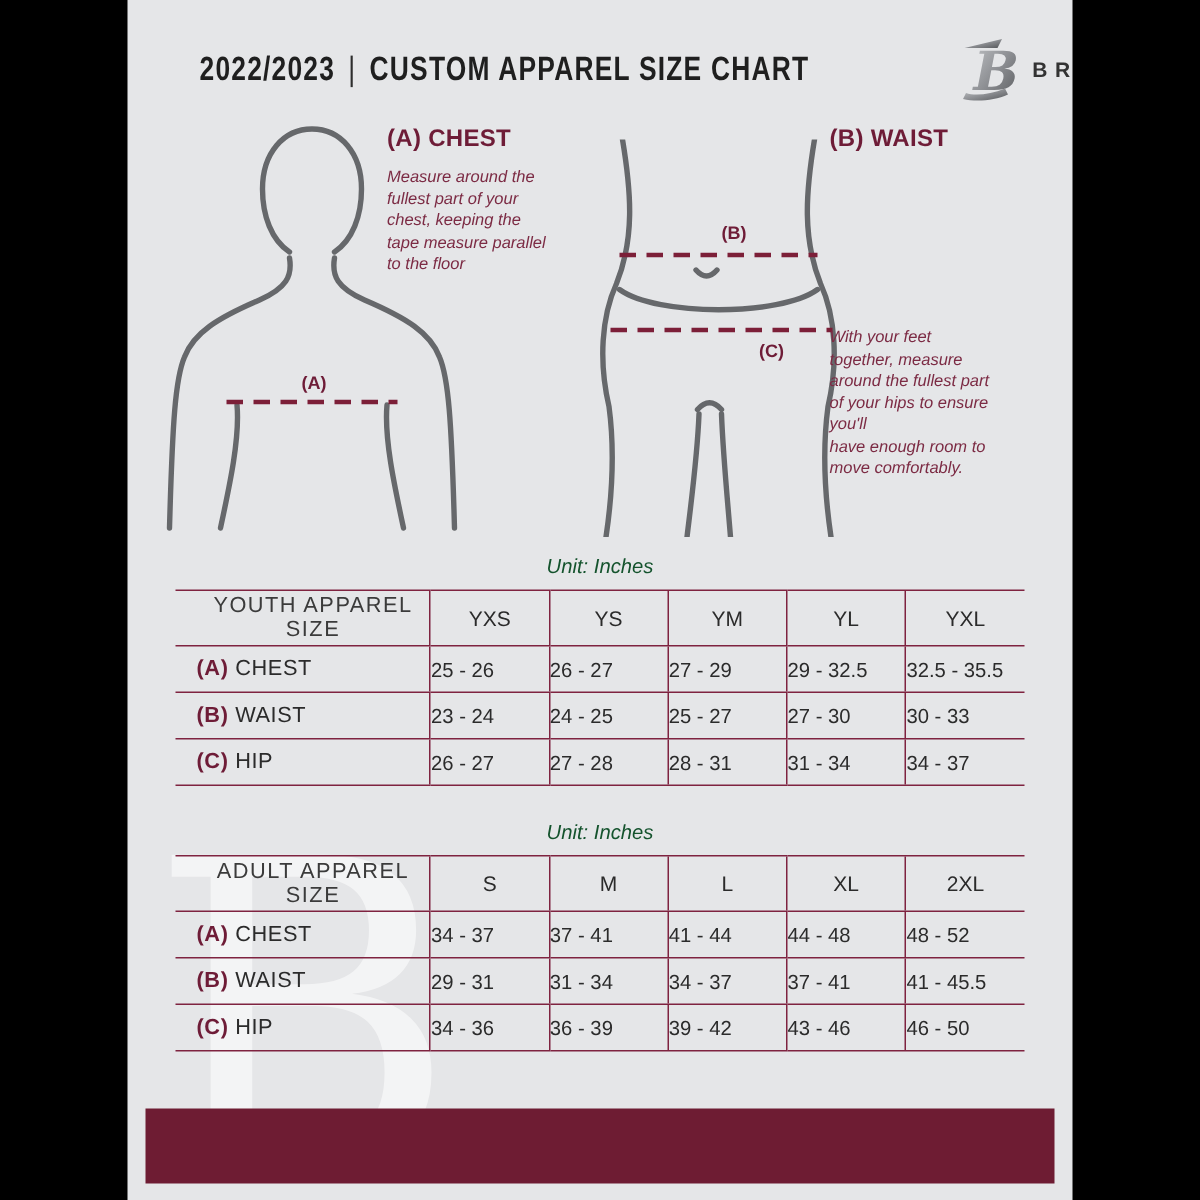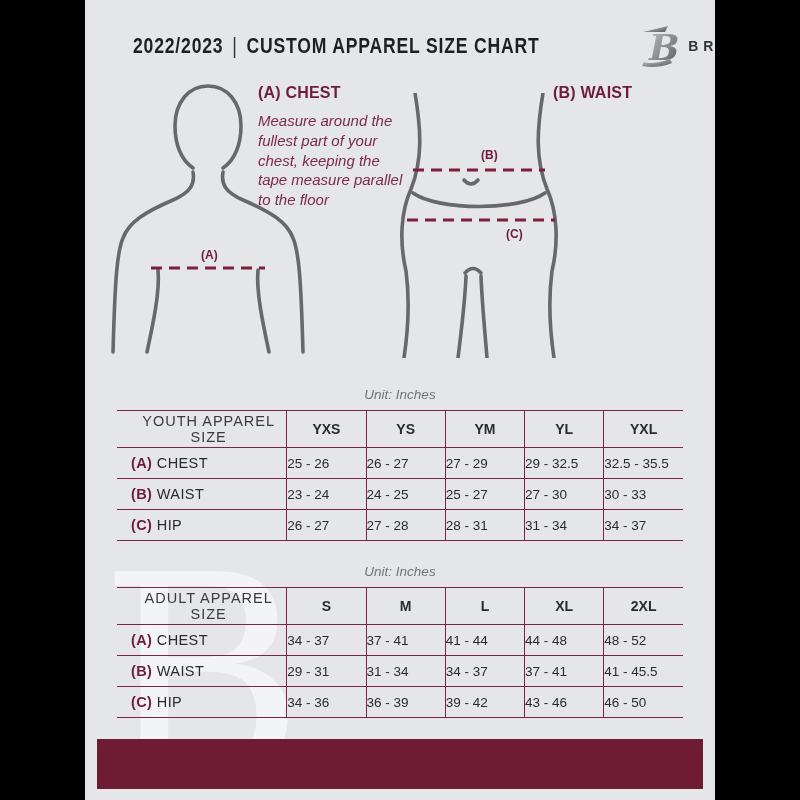--- a/index.html
+++ b/index.html
@@ -17,36 +17,36 @@
   .header-divider { font-weight:400; font-size:22px; color:#2e2e2e; }
   .brand { display:flex; align-items:center; gap:9px; }
   .brand-name { font-size:14px; font-weight:700; letter-spacing:5px; color:#333; }
 
   
   .inst { position:absolute; z-index:2; }
   .inst-a { left:173px; top:84px;  width:152px; }
   .inst-b { left:468px; top:84px;  width:152px; }
   .inst-c { left:468px; top:218px; width:152px; }
   .inst-heading { font-size:16px; font-weight:800; color:#6e1c37; letter-spacing:0.2px; margin-bottom:9px; }
-  .inst-text { font-size:15px; font-style:italic; color:#7c2b44; line-height:1.32; white-space:pre-line; }
+  .inst-text { font-size:11px; font-style:italic; color:#7c2b44; line-height:1.32; white-space:pre-line; }
 
   
   .figure-upper { position:absolute; left:20px;  top:80px; z-index:1; }
   .figure-lower { position:absolute; left:308px; top:93px; z-index:1; }
   .fig-label { font:bold 12px "Liberation Sans", sans-serif; fill:#6e1c37; }
 
   
   .table-section { position:absolute; left:32px; width:566px; z-index:2; }
   .youth { top:366px; }
   .adult { top:543px; }
   .tbl-title { text-align:center; font-size:15px; font-weight:700; color:#2d2d2d; letter-spacing:0.4px; }
-  .tbl-unit  { text-align:center; font-size:13.5px; font-style:italic; color:#737373; margin:21px 0 8px; }
+  .tbl-unit  { text-align:center; font-size:13.5px; font-style:italic; color:#14532d; margin:4px 0 8px; }
   table { width:100%; border-collapse:collapse; }
   th,td { border-top:1.5px solid #7f2340; border-bottom:1.5px solid #7f2340; }
-  th { height:37px; font-size:14px; font-weight:700; color:#2b2b2b; }
+  th { height:37px; font-size:14px; font-weight:400; color:#2b2b2b; }
   td { height:31px; text-align:left; font-size:13.5px; color:#2b2b2b; }
   th.label-col { font-weight:400; text-align:center; padding-left:14px; letter-spacing:1px; font-size:14.5px; color:#3b3b3b; }
   td.label-col { text-align:left; padding-left:14px; font-size:14.5px; letter-spacing:0.4px; color:#2b2b2b; }
   th:not(.label-col), td:not(.label-col) { border-left:1.5px solid #7f2340; width:14%; }
   .prefix { color:#6e1c37; font-weight:700; }
 
   
   .watermark { position:absolute; left:14px; top:538px; z-index:1;
                font-family:"DejaVu Serif", serif; font-size:280px; line-height:1;
                color:rgba(255,255,255,0.55); }
@@ -115,20 +115,27 @@
     <div class="inst-text">Measure around the
 fullest part of your
 chest, keeping the
 tape measure parallel
 to the floor</div>
   </div>
   <div class="inst inst-b">
     <div class="inst-heading">(B) WAIST</div>
   </div>
   <div class="inst inst-c">
+    <div class="inst-text">With your feet
+together, measure
+around the fullest part
+of your hips to ensure
+you'll
+have enough room to
+move comfortably.</div>
   </div>
 
   <div class="table-section youth">
     <div class="tbl-unit">Unit: Inches</div>
     <table>
       <thead>
         <tr>
           <th class="label-col">YOUTH APPAREL SIZE</th>
           <th>YXS</th>
           <th>YS</th>

